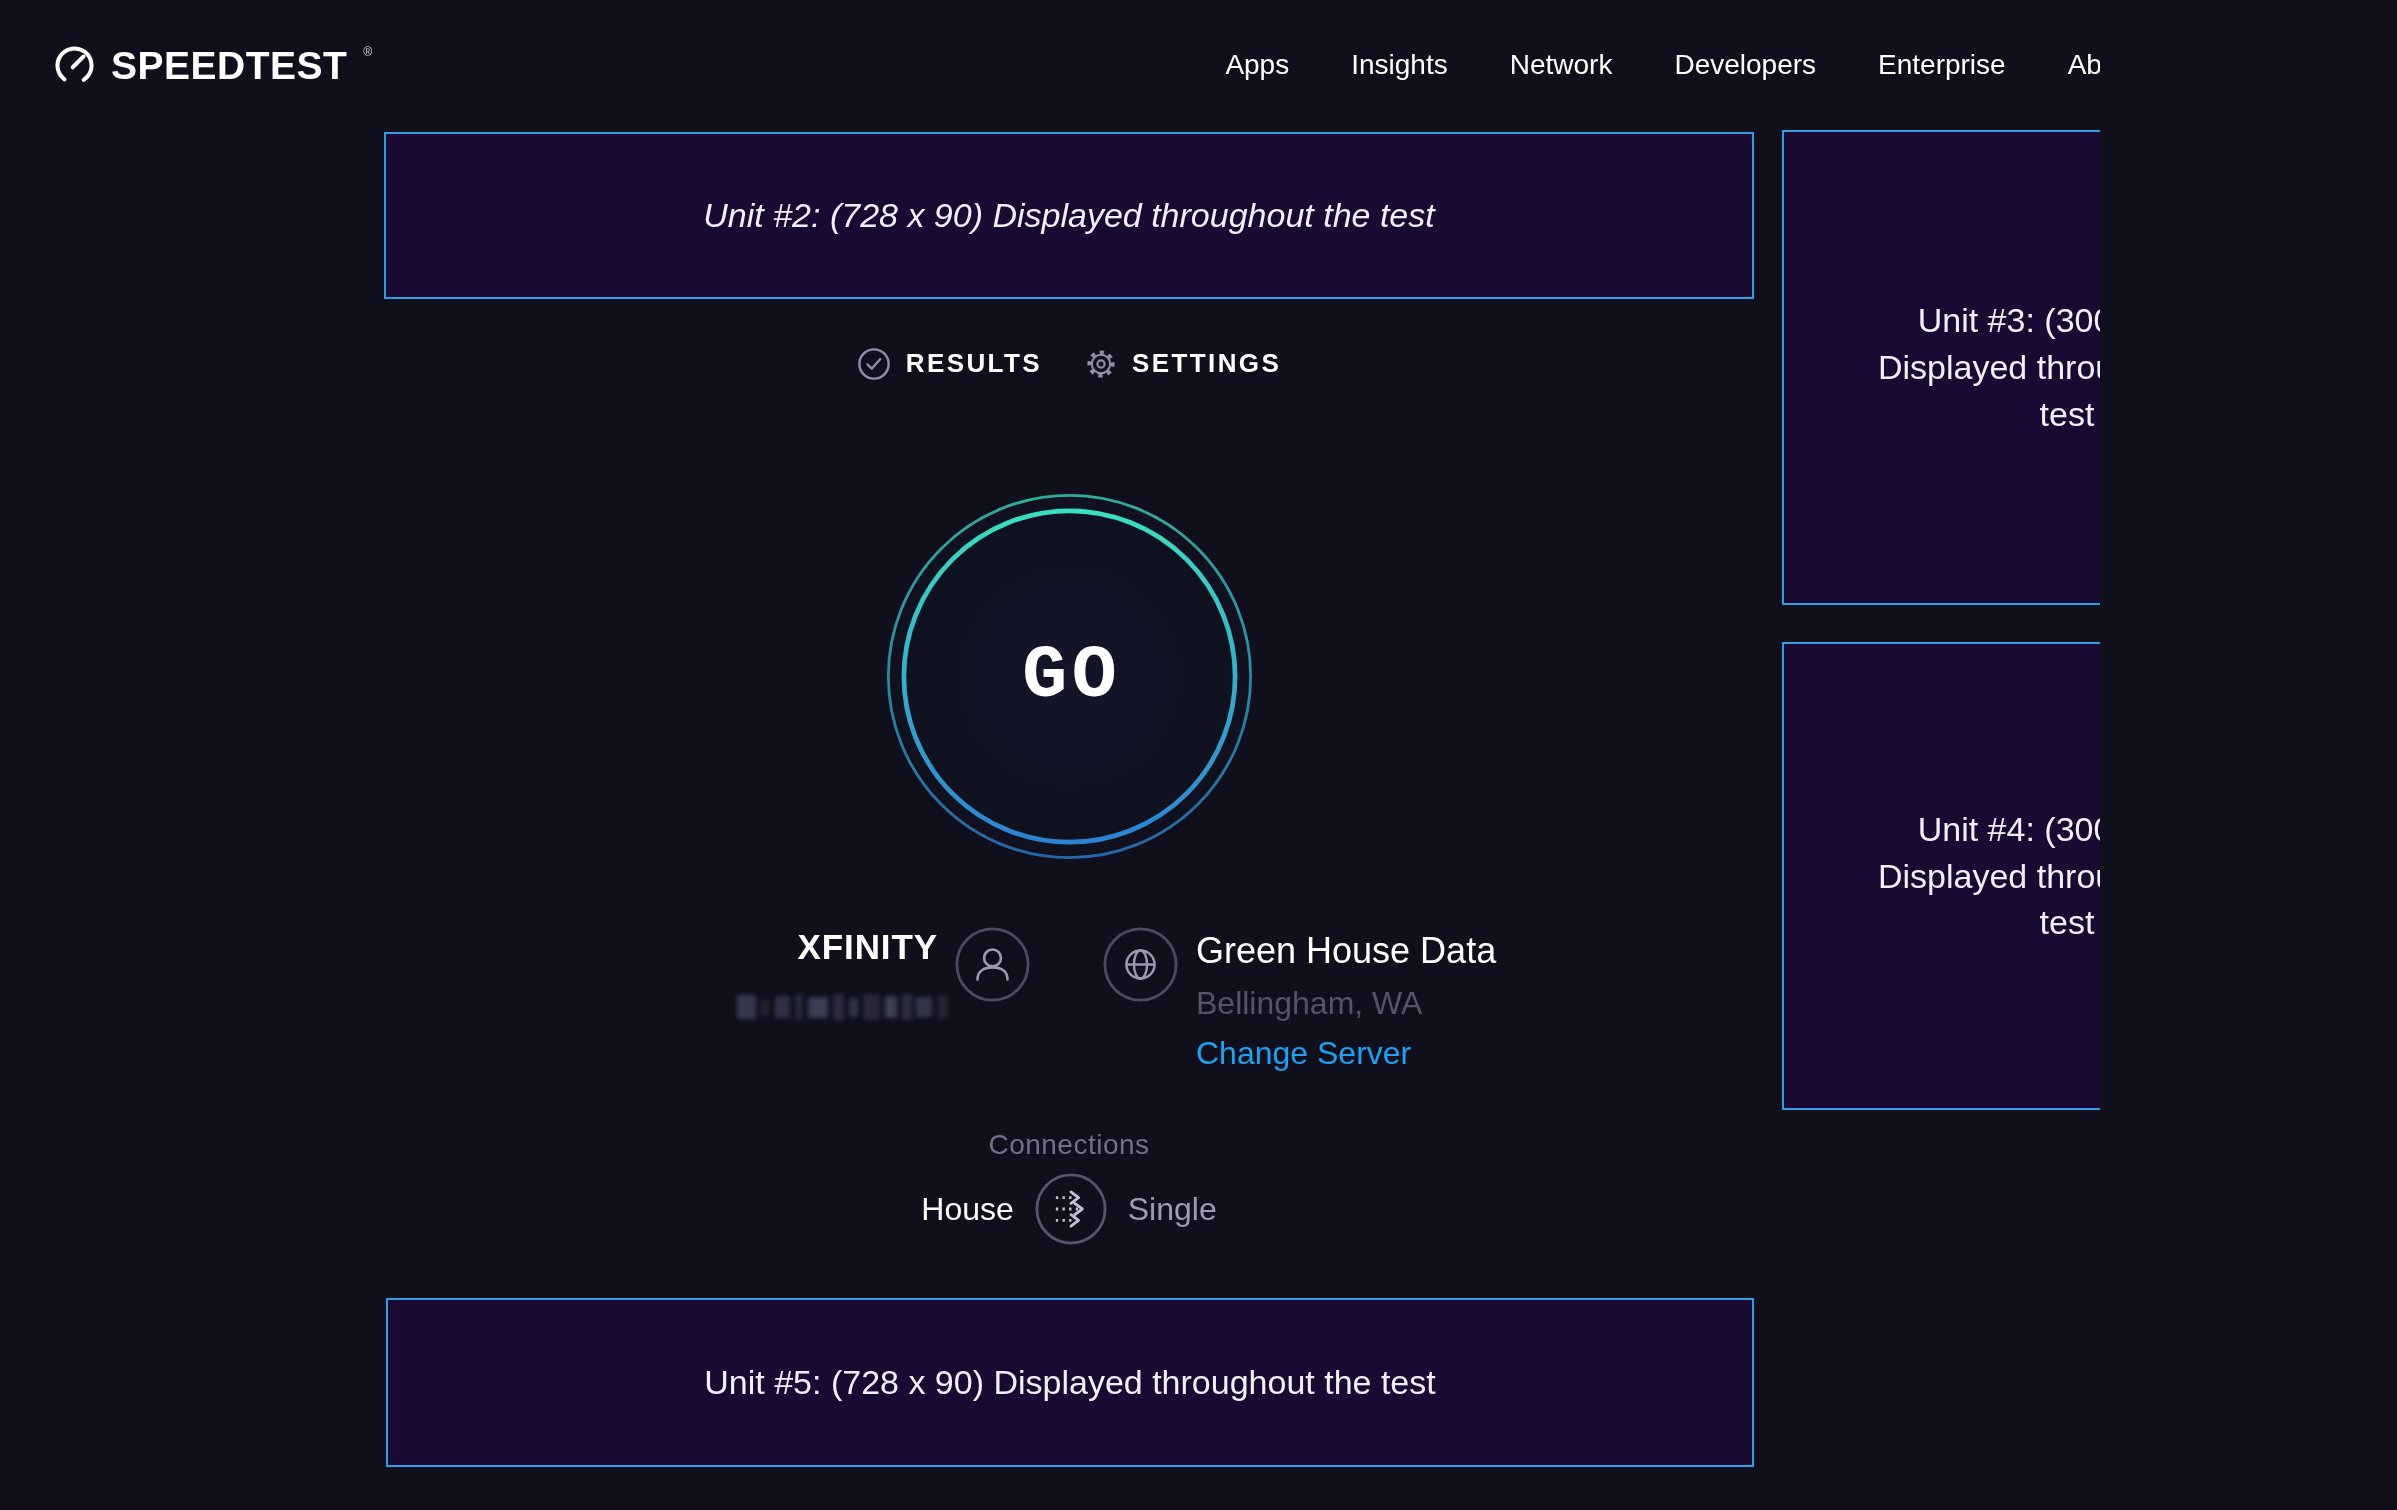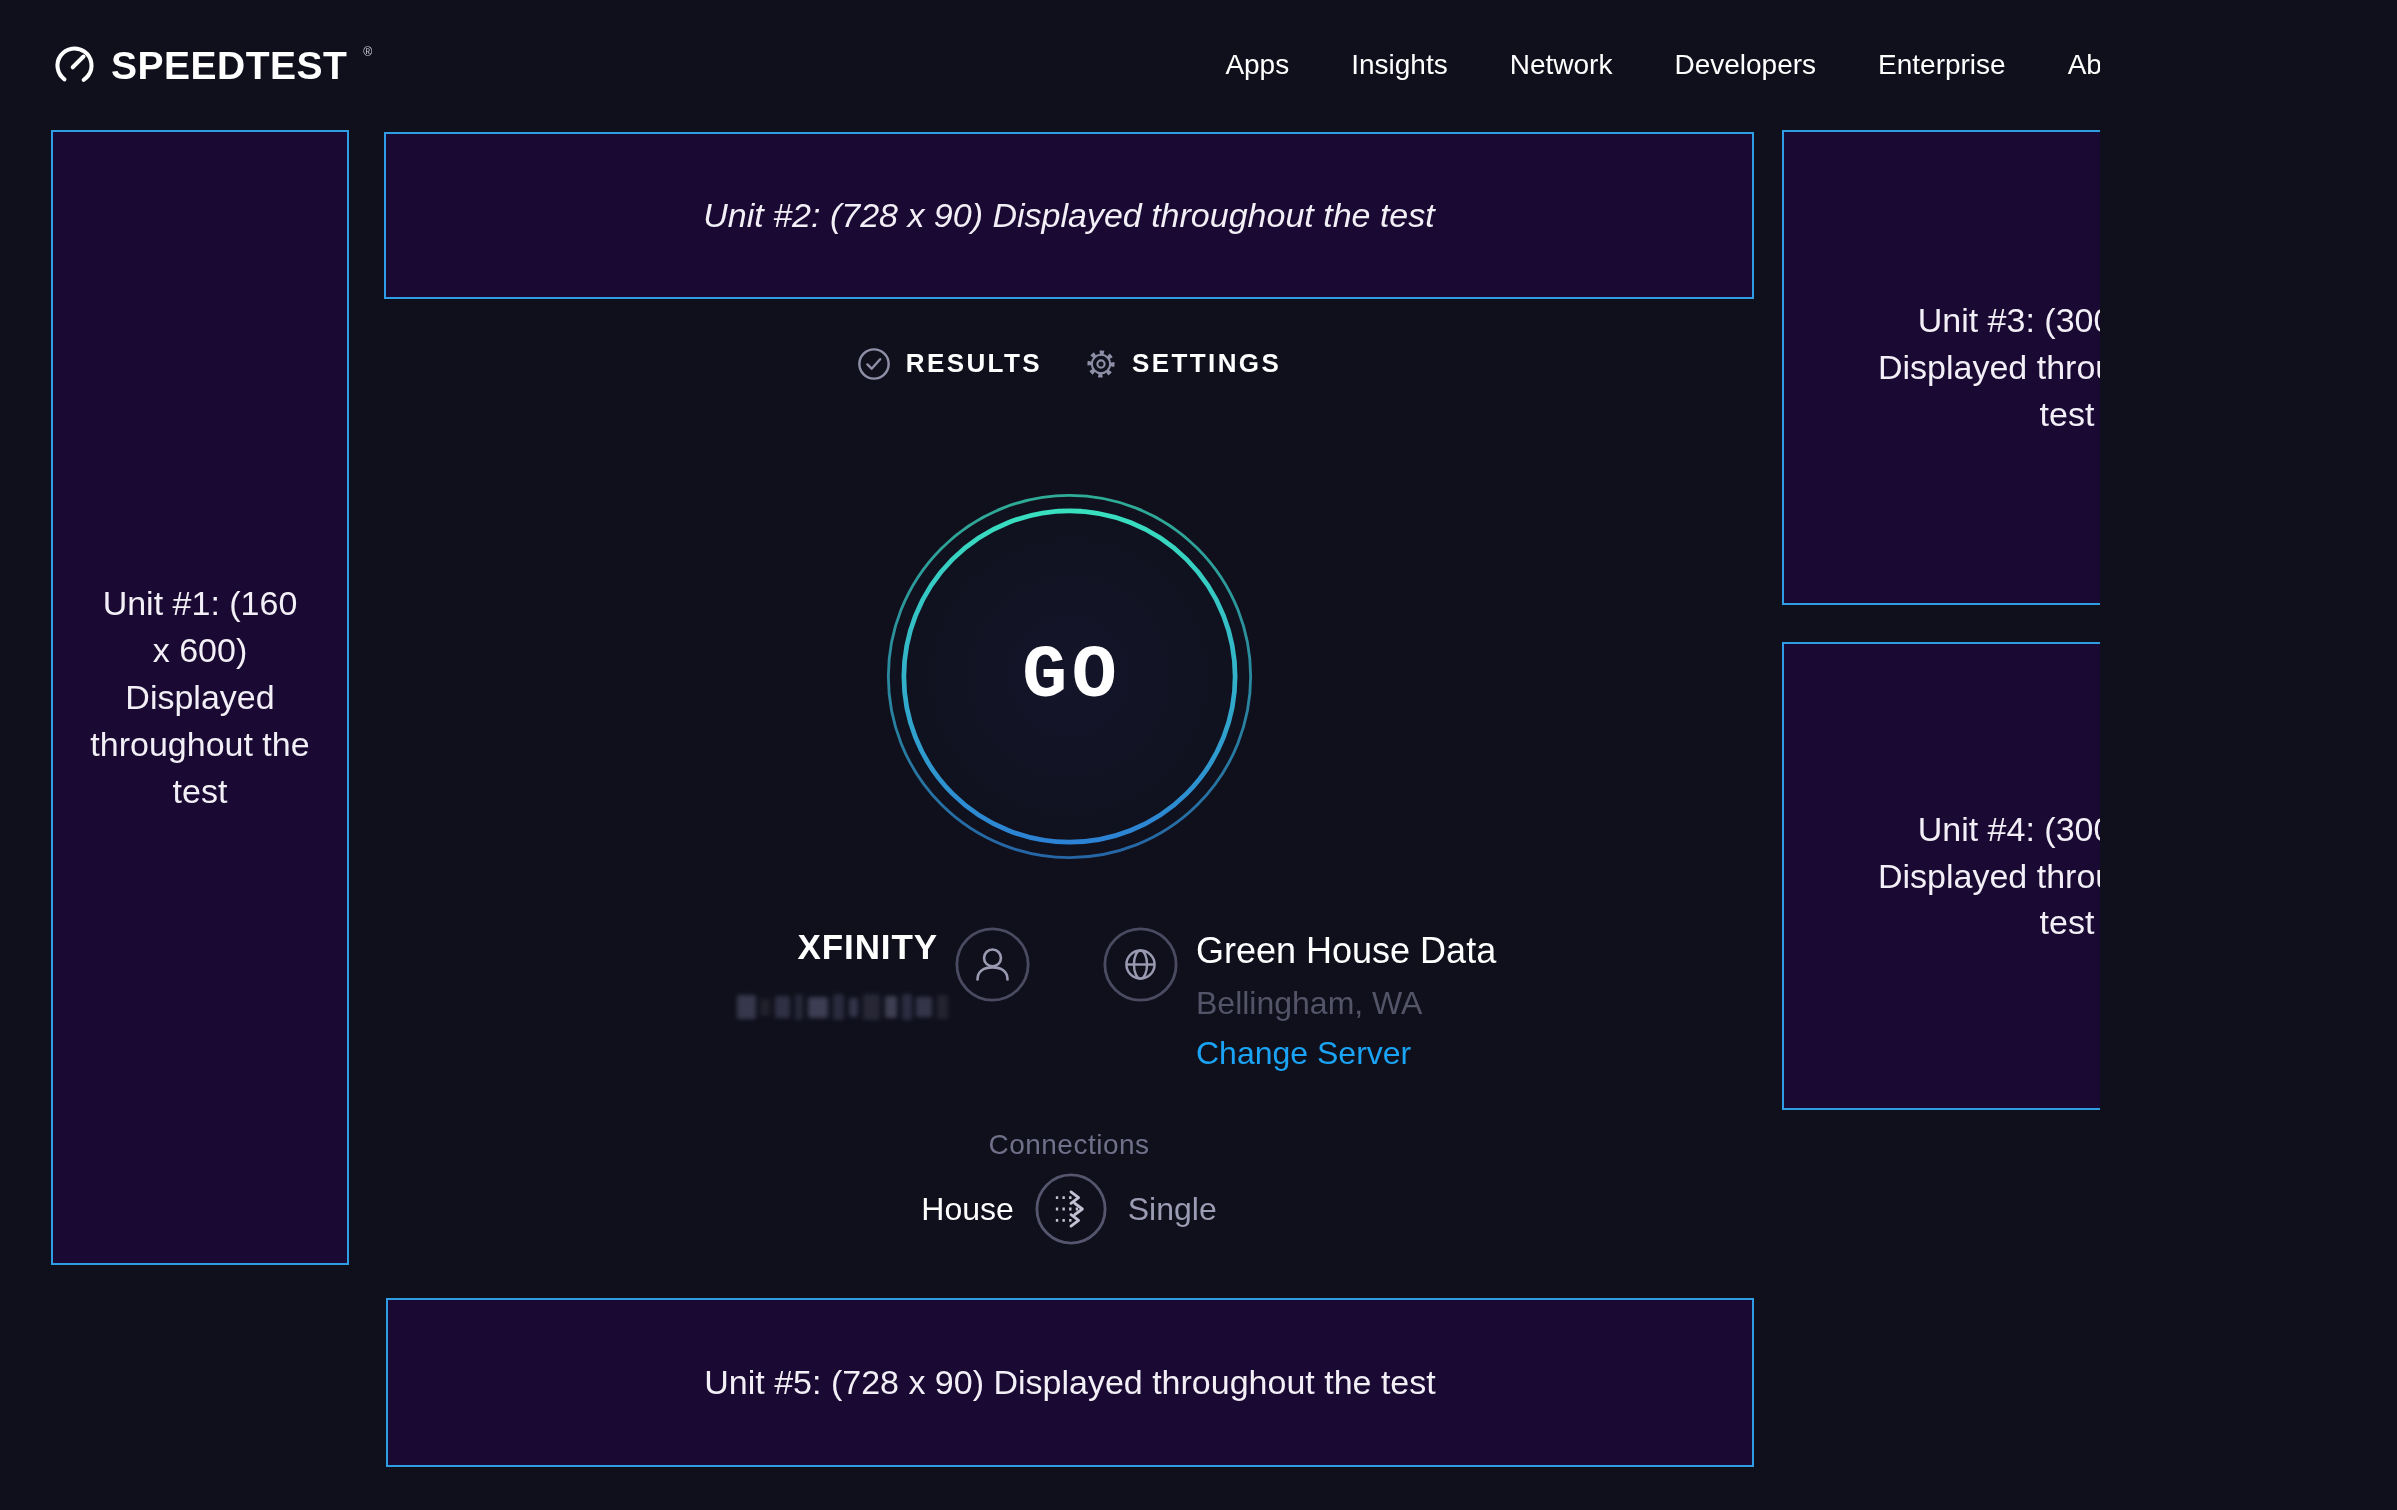--- a/index.html
+++ b/index.html
@@ -104,23 +104,20 @@
           <svg width="26" height="26" viewBox="0 0 30 30">
             <circle cx="15" cy="10" r="5" fill="none" stroke="#ffffff" stroke-width="2.4"></circle>
             <path d="M6 26 c0 -7 4 -10 9 -10 s9 3 9 10" fill="none" stroke="#ffffff" stroke-width="2.4" stroke-linecap="round"></path>
           </svg>
         </span>
         <span>Log In</span>
       </a>
     </nav>
   </header>
 
-  <div class="ad ad1">
-    <span class="ad-text">Unit #1: (160 x 600) Displayed throughout the test</span>
-  </div>
   <div class="ad ad2">
     <span class="ad-text">Unit #2: (728 x 90) Displayed throughout the test</span>
   </div>
   <div class="ad ad3">
     <span class="ad-text">Unit #3: (300 x 250) Displayed throughout the test</span>
   </div>
   <div class="ad ad4">
     <span class="ad-text">Unit #4: (300 x 250) Displayed throughout the test</span>
   </div>
   <div class="ad ad5">

